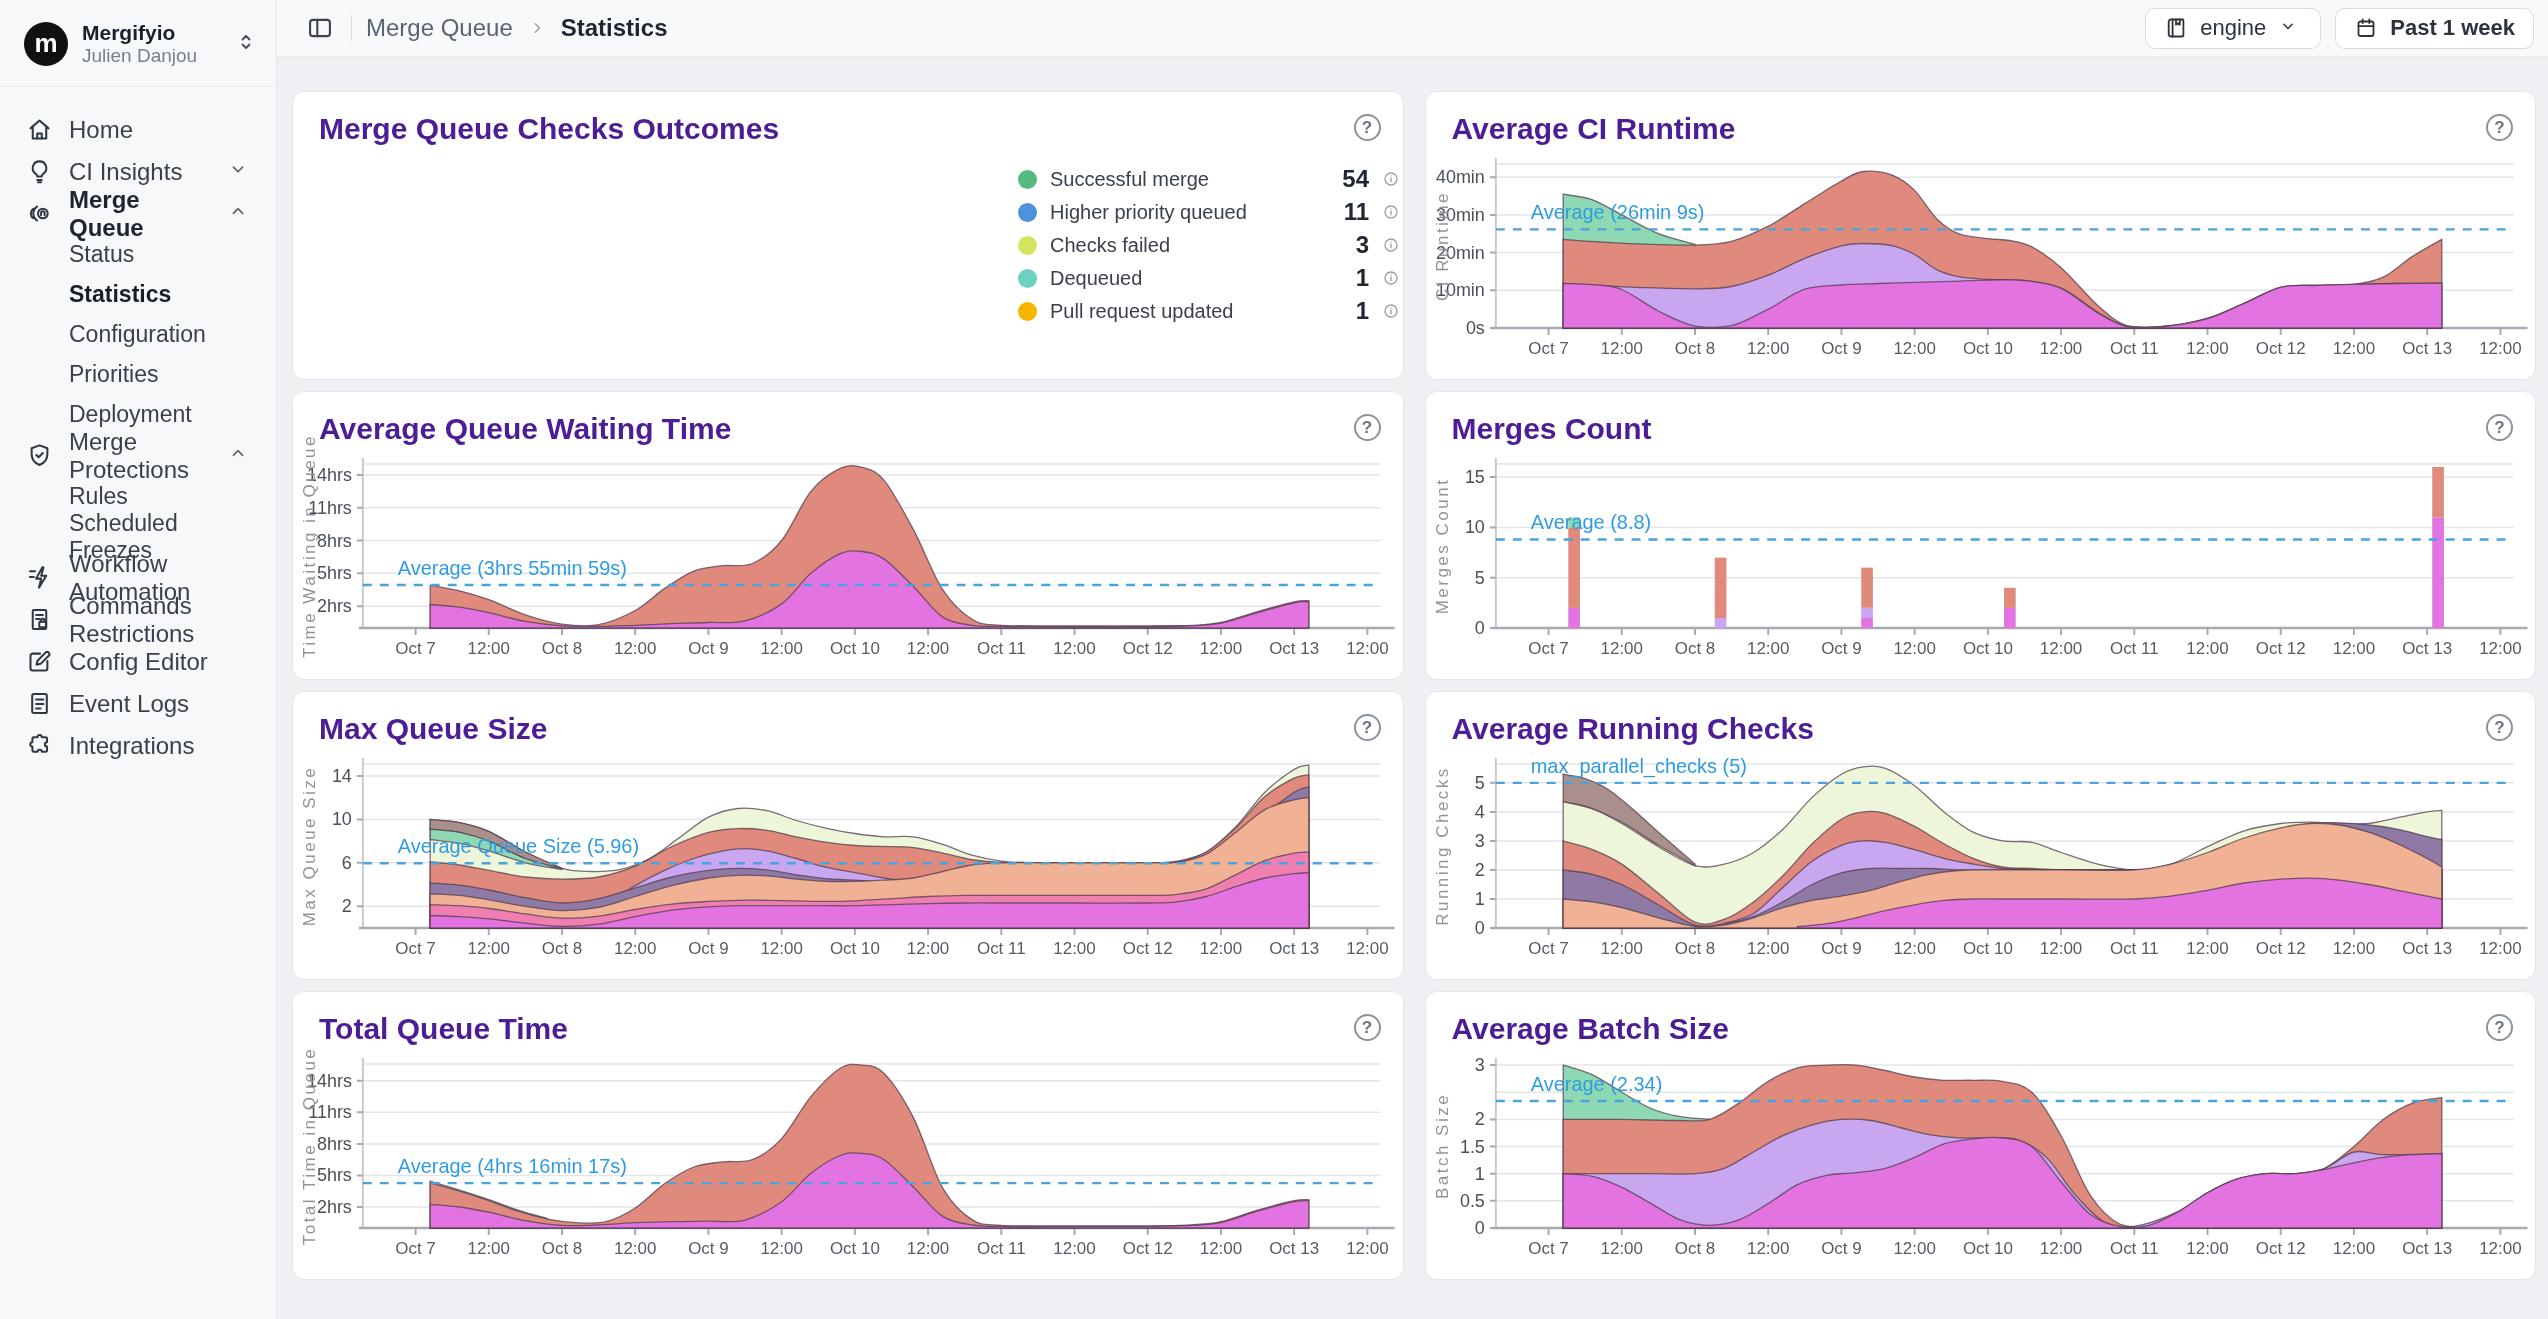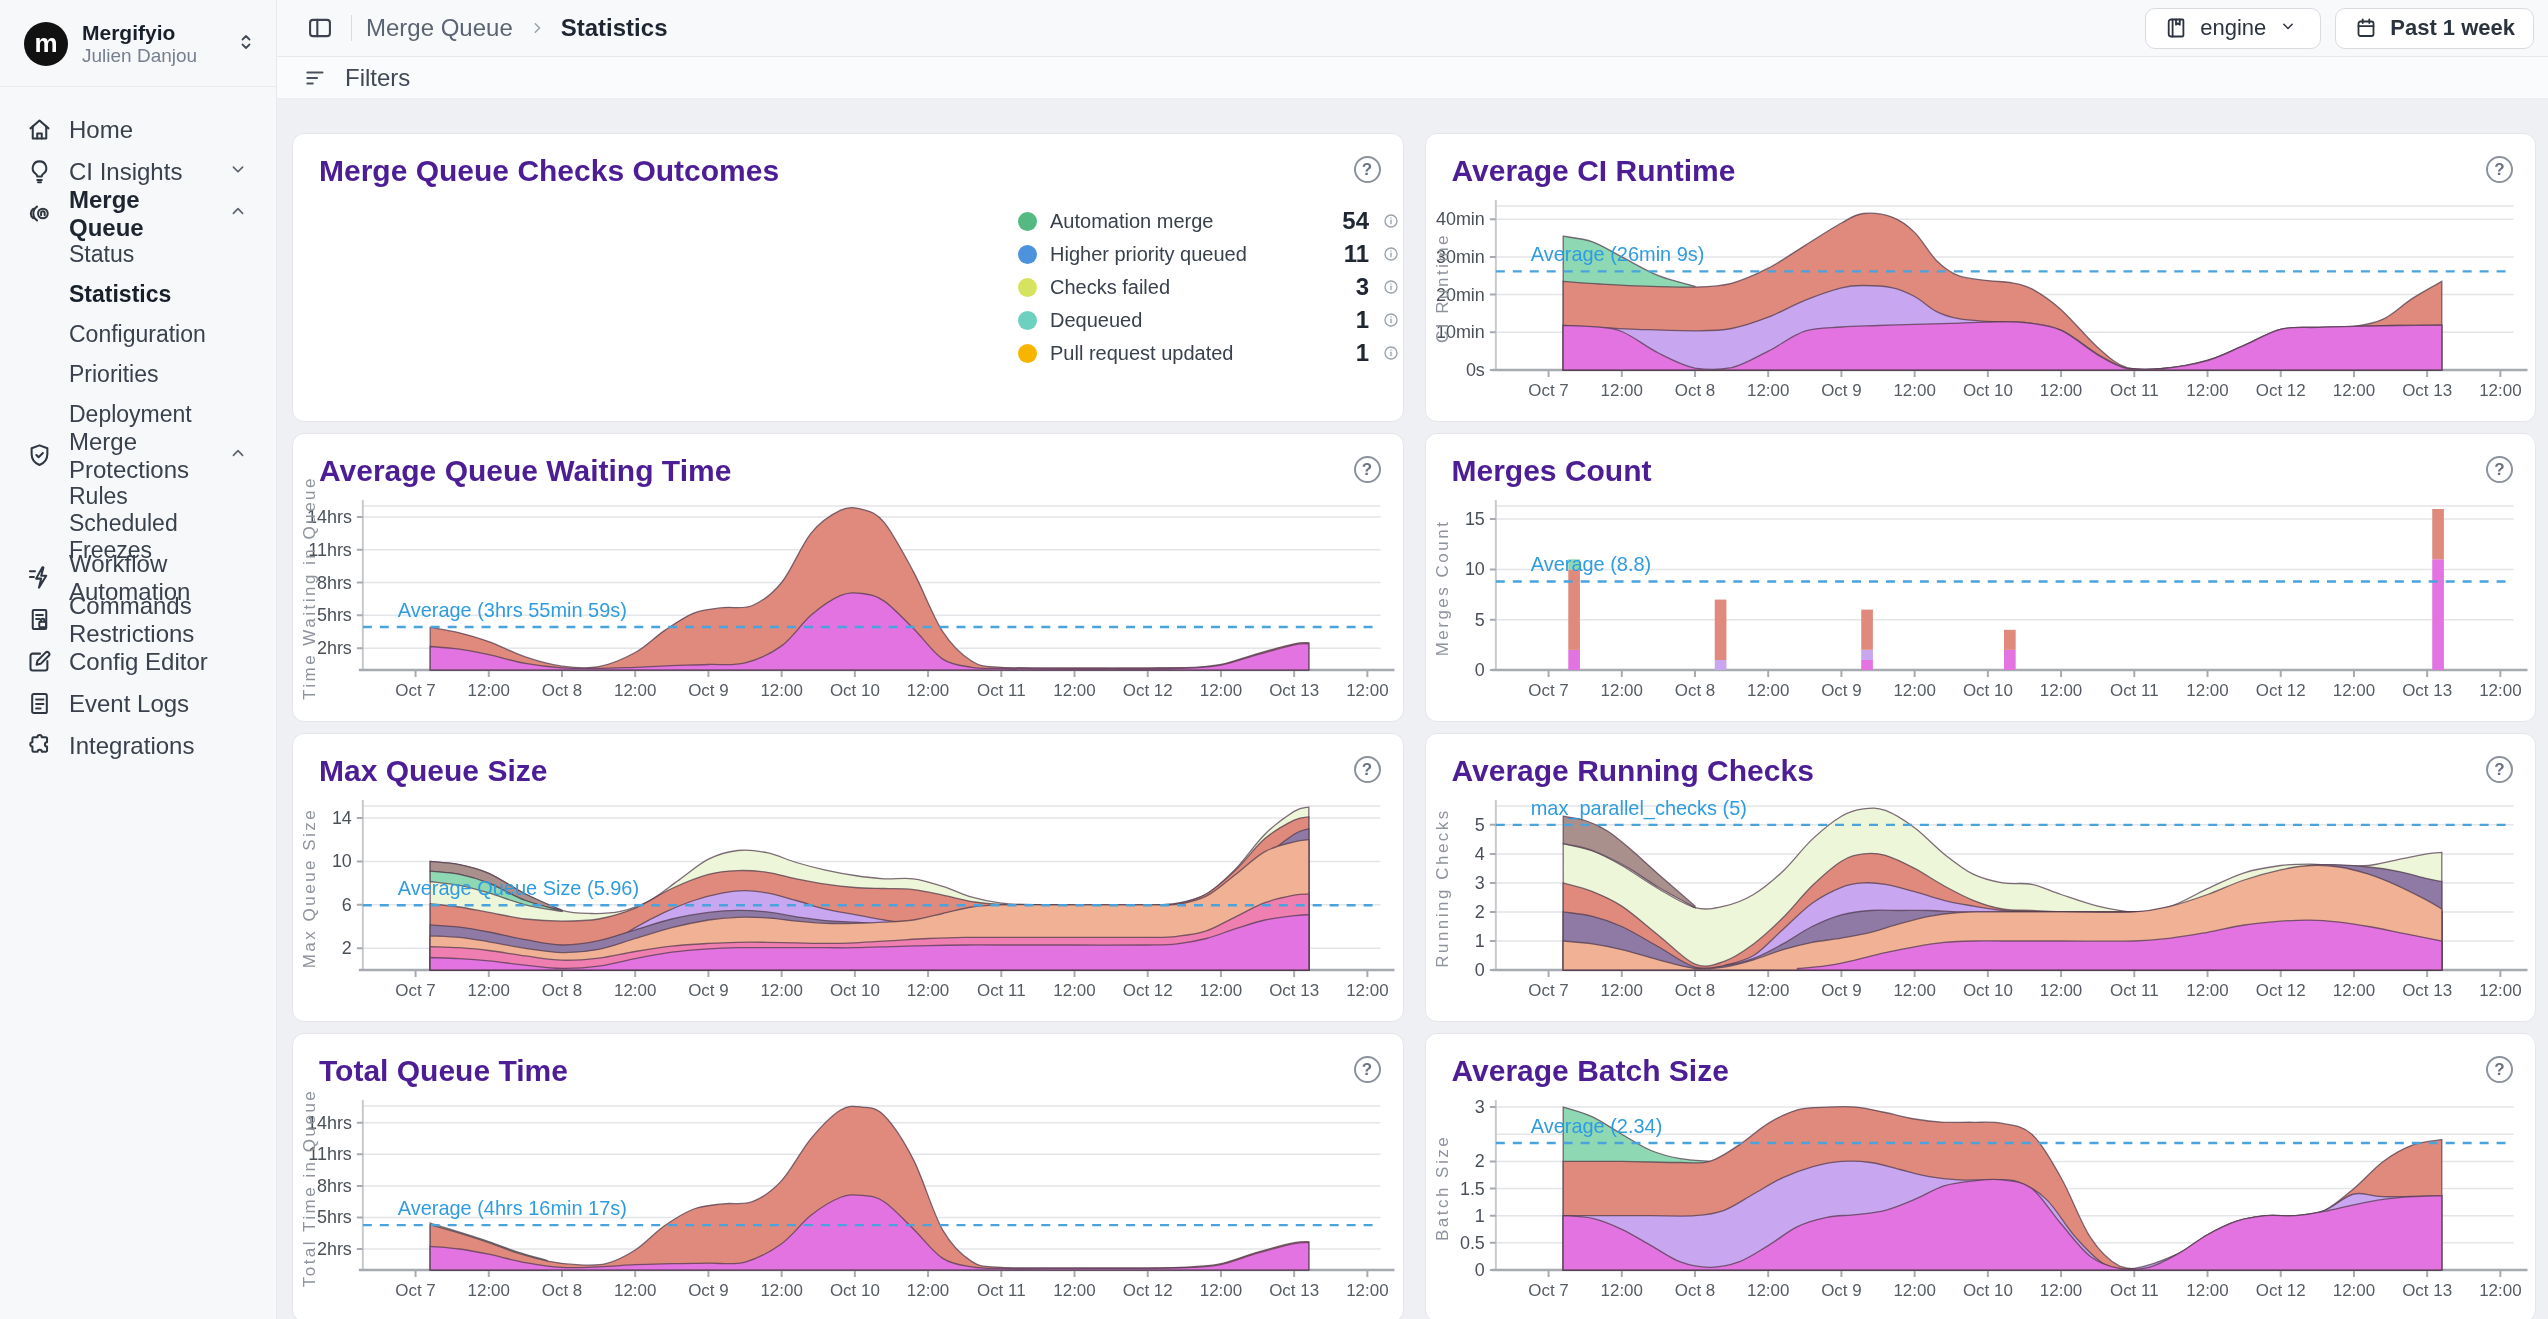--- a/index.html
+++ b/index.html
@@ -244,39 +244,29 @@
             <svg width="24" height="24" viewBox="0 0 24 24" fill="none" stroke="currentColor" stroke-width="1.8" stroke-linecap="round" stroke-linejoin="round">
               <rect x="4.5" y="5.5" width="15" height="14.5" rx="2"></rect>
               <path d="M4.5 10.2h15"></path>
               <path d="M8.7 3.5v3.6"></path>
               <path d="M15.3 3.5v3.6"></path>
             </svg>
           </span>
         <span>Past 1 week</span>
       </button>
     </header>
-    <div class="filterbar">
-      <span class="ico">
-          <svg width="26" height="26" viewBox="0 0 24 24" fill="none" stroke="currentColor" stroke-width="1.8" stroke-linecap="round" stroke-linejoin="round">
-            <path d="M4 7h14"></path>
-            <path d="M4 12h9"></path>
-            <path d="M4 17h5"></path>
-          </svg>
-        </span>
-      <span class="filters-label">Filters</span>
-    </div>
     <div class="content">
       <div class="grid" id="cards">
           <div class="card">
             <div class="card-title">Merge Queue Checks Outcomes</div>
             <div class="help-icon">?</div>
             <div class="legend">
               <div class="legend-row">
                 <span class="legend-dot" style="background: rgb(84, 186, 130);"></span>
-                <span class="legend-label">Automation merge</span>
+                <span class="legend-label">Successful merge</span>
                 <span class="legend-value">54</span>
                 <span class="legend-info">
                   <svg width="18" height="18" viewBox="0 0 24 24" fill="none" stroke="currentColor" stroke-width="1.8" stroke-linecap="round" stroke-linejoin="round">
                     <circle cx="12" cy="12" r="8"></circle>
                     <path d="M12 11v4.5"></path>
                     <path d="M12 7.8v.3"></path>
                   </svg>
                 </span>
               </div>
               <div class="legend-row">

